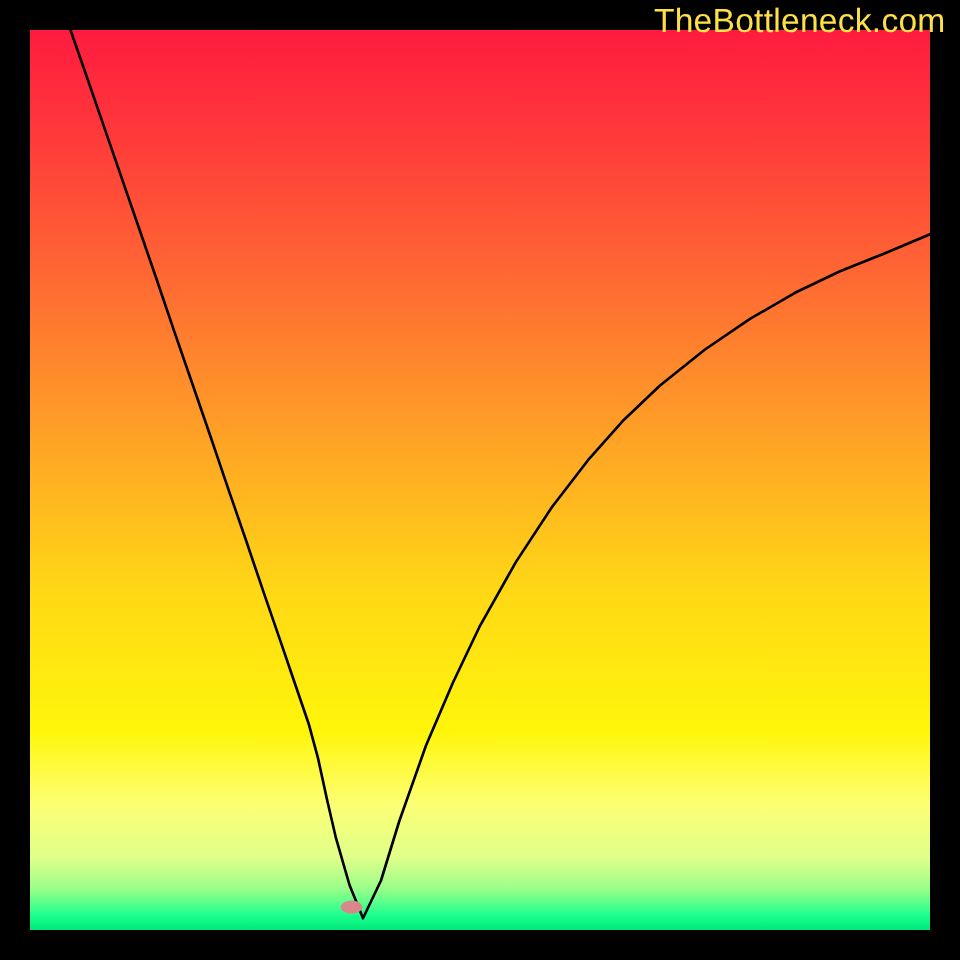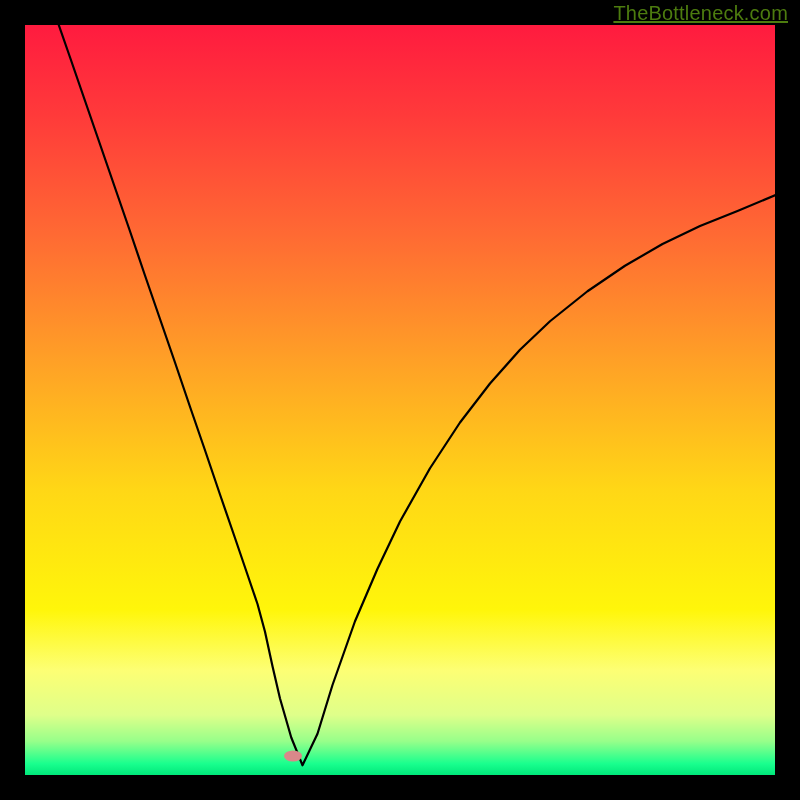--- a/index.html
+++ b/index.html
@@ -33,24 +33,23 @@
     width: 18px;
     height: 11px;
     border-radius: 50%;
     transform: translate(-50%, -50%);
   }
   .watermark {
     position: absolute;
     top: 2px;
     right: 12px;
     font-family: Arial, Helvetica, sans-serif;
-    font-size: 20px;
-    color: #4d7c0f;
+    font-size: 28px;
+    color: #fde047;
     letter-spacing: 0.2px;
-    text-decoration: underline;
   }
 </style>
 </head>
 <body>
 
 <div class="frame">
   <div class="plot-area">
     <svg class="gradient" width="750" height="750" viewBox="0 0 750 750" preserveAspectRatio="none">
       <defs>
         <linearGradient id="bg-grad" x1="0" y1="0" x2="0" y2="1">

